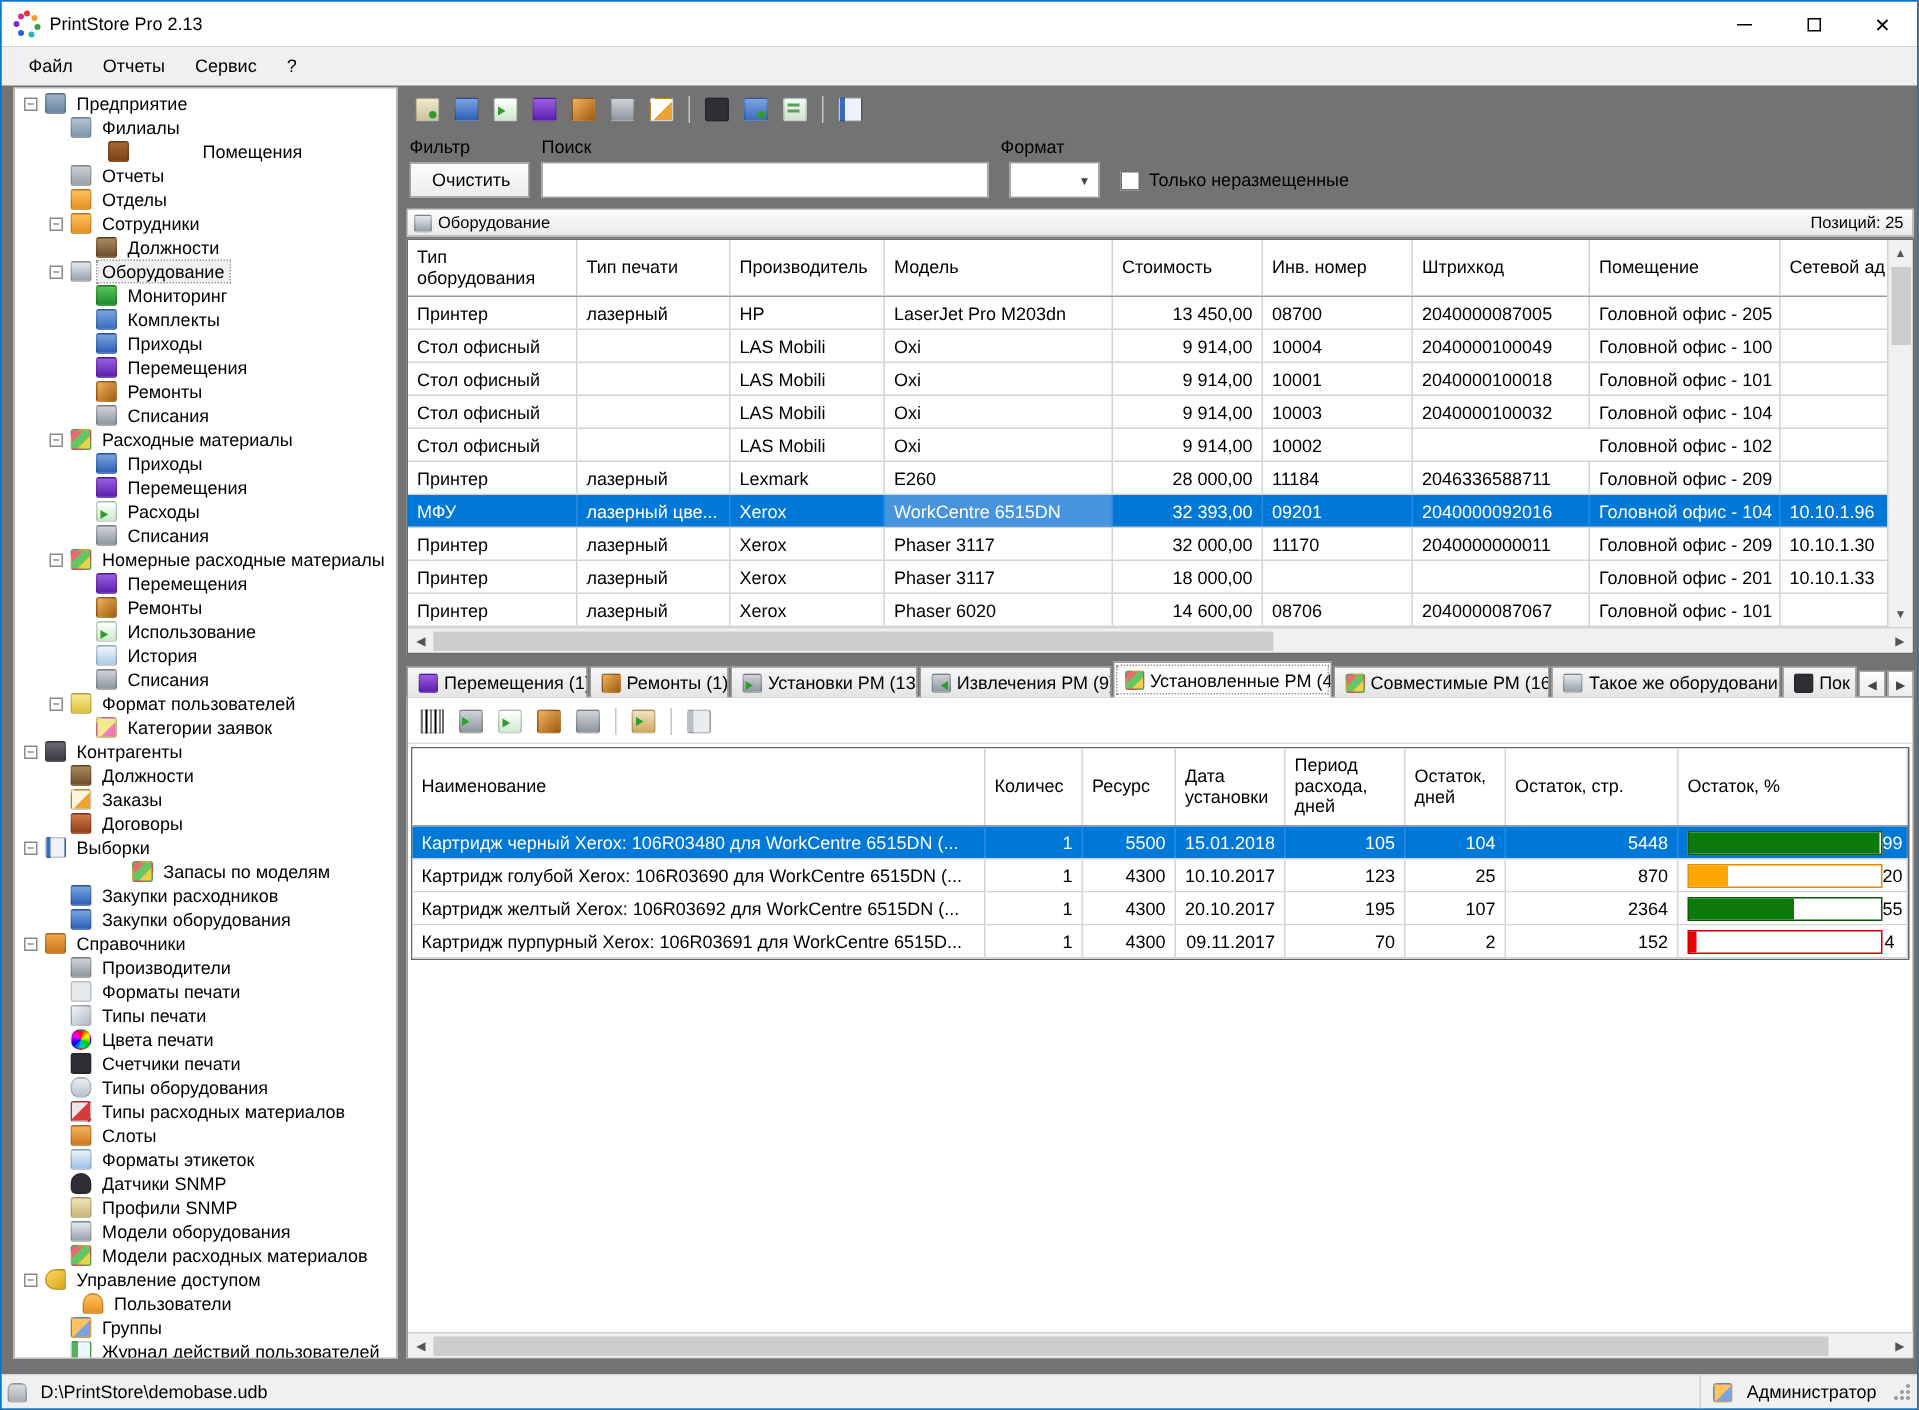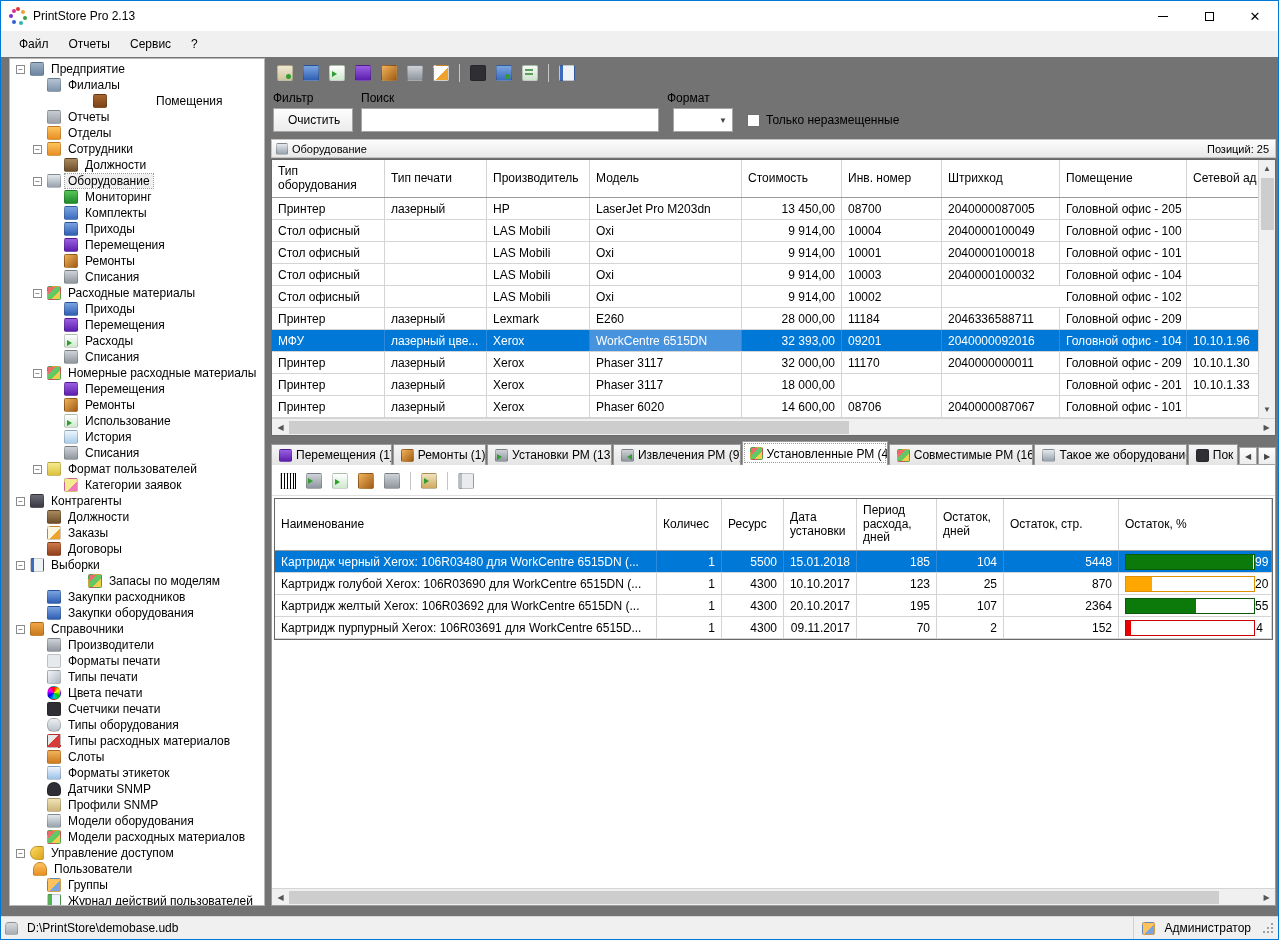--- a/index.html
+++ b/index.html
@@ -214,21 +214,21 @@
         <div class="tree-item" style="padding-left: 6px;">
           <span class="expander">−</span>
           <i class="ic ic-building"></i>
           <span class="tree-label">Предприятие</span>
         </div>
         <div class="tree-item" style="padding-left: 23px;">
           <span class="expander ph"></span>
           <i class="ic ic-branch"></i>
           <span class="tree-label">Филиалы</span>
         </div>
-        <div class="tree-item" style="padding-left: 27px; gap: 42px;">
+        <div class="tree-item" style="padding-left: 6px; gap: 42px;">
           <span class="expander ph"></span>
           <i class="ic ic-door"></i>
           <span class="tree-label">Помещения</span>
         </div>
         <div class="tree-item" style="padding-left: 23px;">
           <span class="expander ph"></span>
           <i class="ic ic-safe"></i>
           <span class="tree-label">Отчеты</span>
         </div>
         <div class="tree-item" style="padding-left: 23px;">
@@ -454,21 +454,21 @@
         <div class="tree-item" style="padding-left: 23px;">
           <span class="expander ph"></span>
           <i class="ic ic-box"></i>
           <span class="tree-label">Модели расходных материалов</span>
         </div>
         <div class="tree-item" style="padding-left: 6px;">
           <span class="expander">−</span>
           <i class="ic ic-key"></i>
           <span class="tree-label">Управление доступом</span>
         </div>
-        <div class="tree-item" style="padding-left: 9px;">
+        <div class="tree-item" style="padding-left: 31px;">
           <span class="expander ph"></span>
           <i class="ic ic-user"></i>
           <span class="tree-label">Пользователи</span>
         </div>
         <div class="tree-item" style="padding-left: 23px;">
           <span class="expander ph"></span>
           <i class="ic ic-group"></i>
           <span class="tree-label">Группы</span>
         </div>
         <div class="tree-item" style="padding-left: 23px;">
@@ -755,21 +755,21 @@
               <div class="grid-hcell" style="width: 80px; flex: 0 0 auto;">Период расхода, дней</div>
               <div class="grid-hcell" style="width: 67px; flex: 0 0 auto;">Остаток, дней</div>
               <div class="grid-hcell" style="width: 115px; flex: 0 0 auto;">Остаток, стр.</div>
               <div class="grid-hcell" style="flex: 1 1 0%;">Остаток, %</div>
             </div>
             <div class="grid-row sel">
               <div class="grid-cell" style="width: 382px; flex: 0 0 auto;">Картридж черный Xerox: 106R03480 для WorkCentre 6515DN (...</div>
               <div class="grid-cell num" style="width: 65px; flex: 0 0 auto;">1</div>
               <div class="grid-cell num" style="width: 62px; flex: 0 0 auto;">5500</div>
               <div class="grid-cell num" style="width: 73px; flex: 0 0 auto;">15.01.2018</div>
-              <div class="grid-cell num" style="width: 80px; flex: 0 0 auto;">185</div>
+              <div class="grid-cell num" style="width: 80px; flex: 0 0 auto;">105</div>
               <div class="grid-cell num" style="width: 67px; flex: 0 0 auto;">104</div>
               <div class="grid-cell num" style="width: 115px; flex: 0 0 auto;">5448</div>
               <div class="grid-cell pct-cell" style="flex: 1 1 0%;">
                 <div class="pbar" style="border-color: rgb(10, 90, 10);">
                   <div class="pbar-fill" style="width: 99%; background: rgb(11, 122, 11);"></div>
                 </div>
                 <span class="pct-num">99</span>
               </div>
             </div>
             <div class="grid-row">

